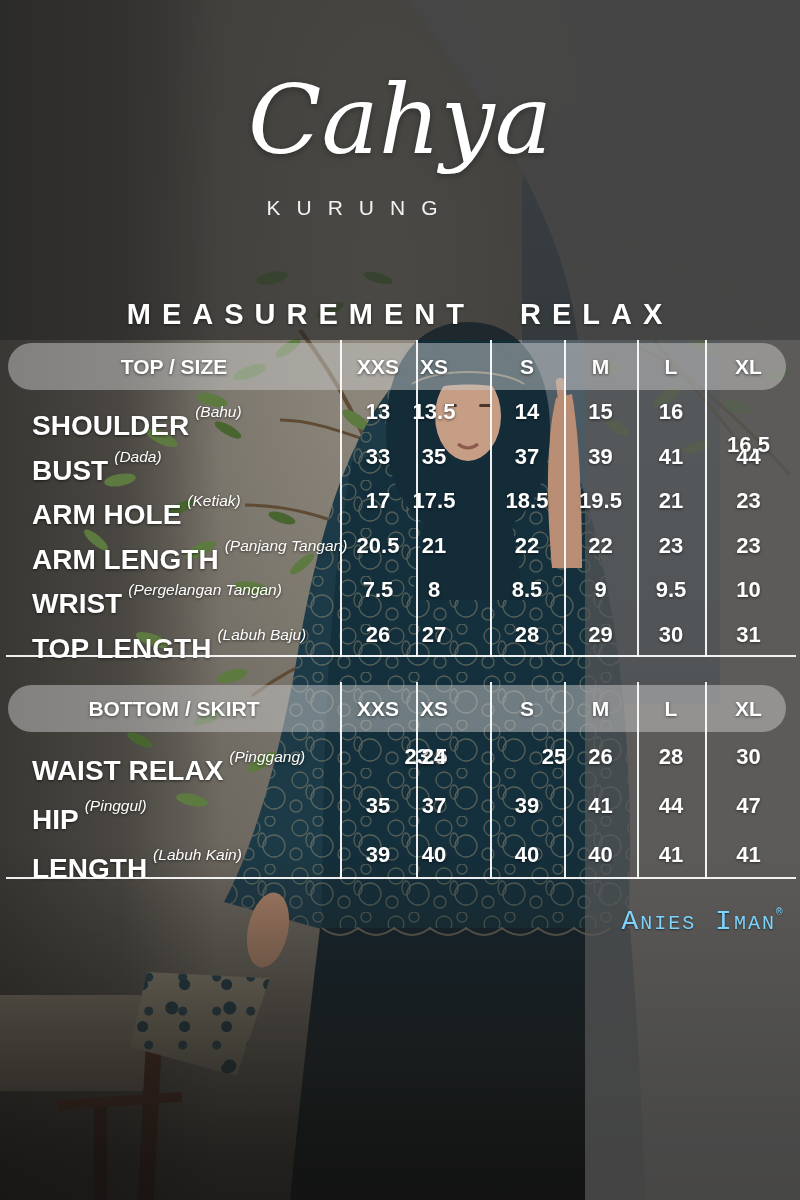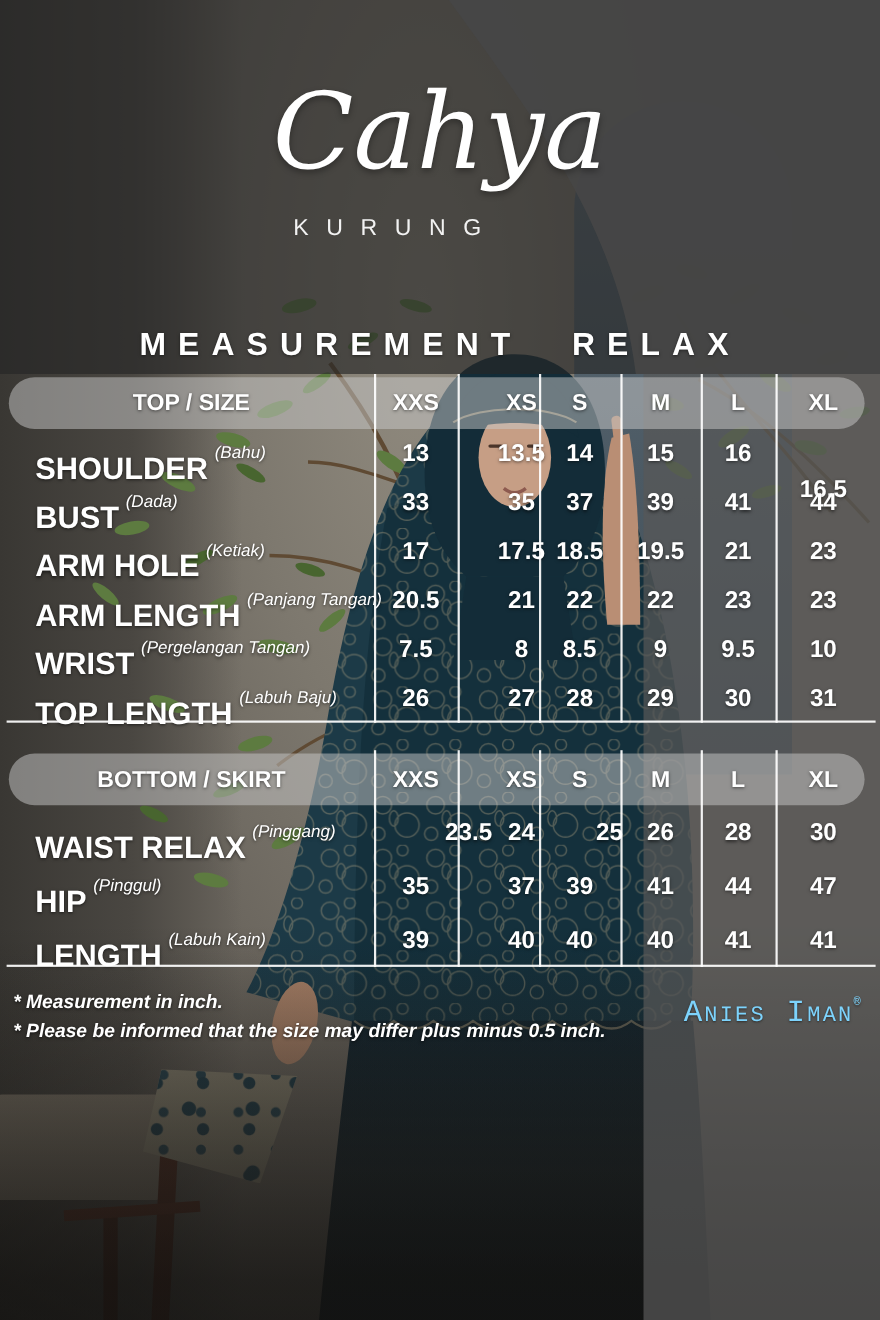--- a/index.html
+++ b/index.html
@@ -54,21 +54,21 @@
   .size-table{position:absolute;left:8px;width:784px;}
   .table-top{top:343px;height:314px;}
   .table-bottom{top:685px;height:194px;}
   .t-header{position:absolute;left:0;top:0;width:778px;height:47px;
     background:rgba(201,201,201,.5);border-radius:24px;}
   .hcell,.vcell{position:absolute;text-align:center;font-weight:bold;
     text-shadow:0 1px 3px rgba(0,0,0,.55);white-space:nowrap;}
   .hcell{line-height:47px;font-size:21px;}
   .cell-label{left:0;width:332px;}
   .col-0{left:332px;width:76px;}
-  .col-1{left:424px;width:84px;}
+  .col-1{left:384px;width:84px;}
   .col-2{left:482px;width:74px;}
   .col-3{left:556px;width:73px;}
   .col-4{left:629px;width:68px;}
   .col-5{left:697px;width:87px;}
   .rows{position:absolute;left:0;right:0;top:47px;}
   .t-row{position:relative;}
   .row-label{position:absolute;left:24px;top:0;bottom:0;display:flex;align-items:center;
     text-shadow:0 1px 3px rgba(0,0,0,.6);white-space:nowrap;}
   .row-label .main{font-size:28px;font-weight:bold;margin-top:28px;}
   .row-label .sub{font-size:15.5px;font-style:italic;margin-left:6px;}
@@ -361,18 +361,14 @@
       </div>
       <div class="vl" style="left: 332px;"></div>
       <div class="vl" style="left: 408px;"></div>
       <div class="vl" style="left: 482px;"></div>
       <div class="vl" style="left: 556px;"></div>
       <div class="vl" style="left: 629px;"></div>
       <div class="vl" style="left: 697px;"></div>
       <div class="bline"></div>
     </section>
 
-  <div class="notes">
-    <div>* Measurement in inch.</div>
-    <div>* Please be informed that the size may differ plus minus 0.5 inch.</div>
-  </div>
   <div class="anies"><span>Anies Iman</span><sup>®</sup></div>
 </div>
 
 </body></html>

